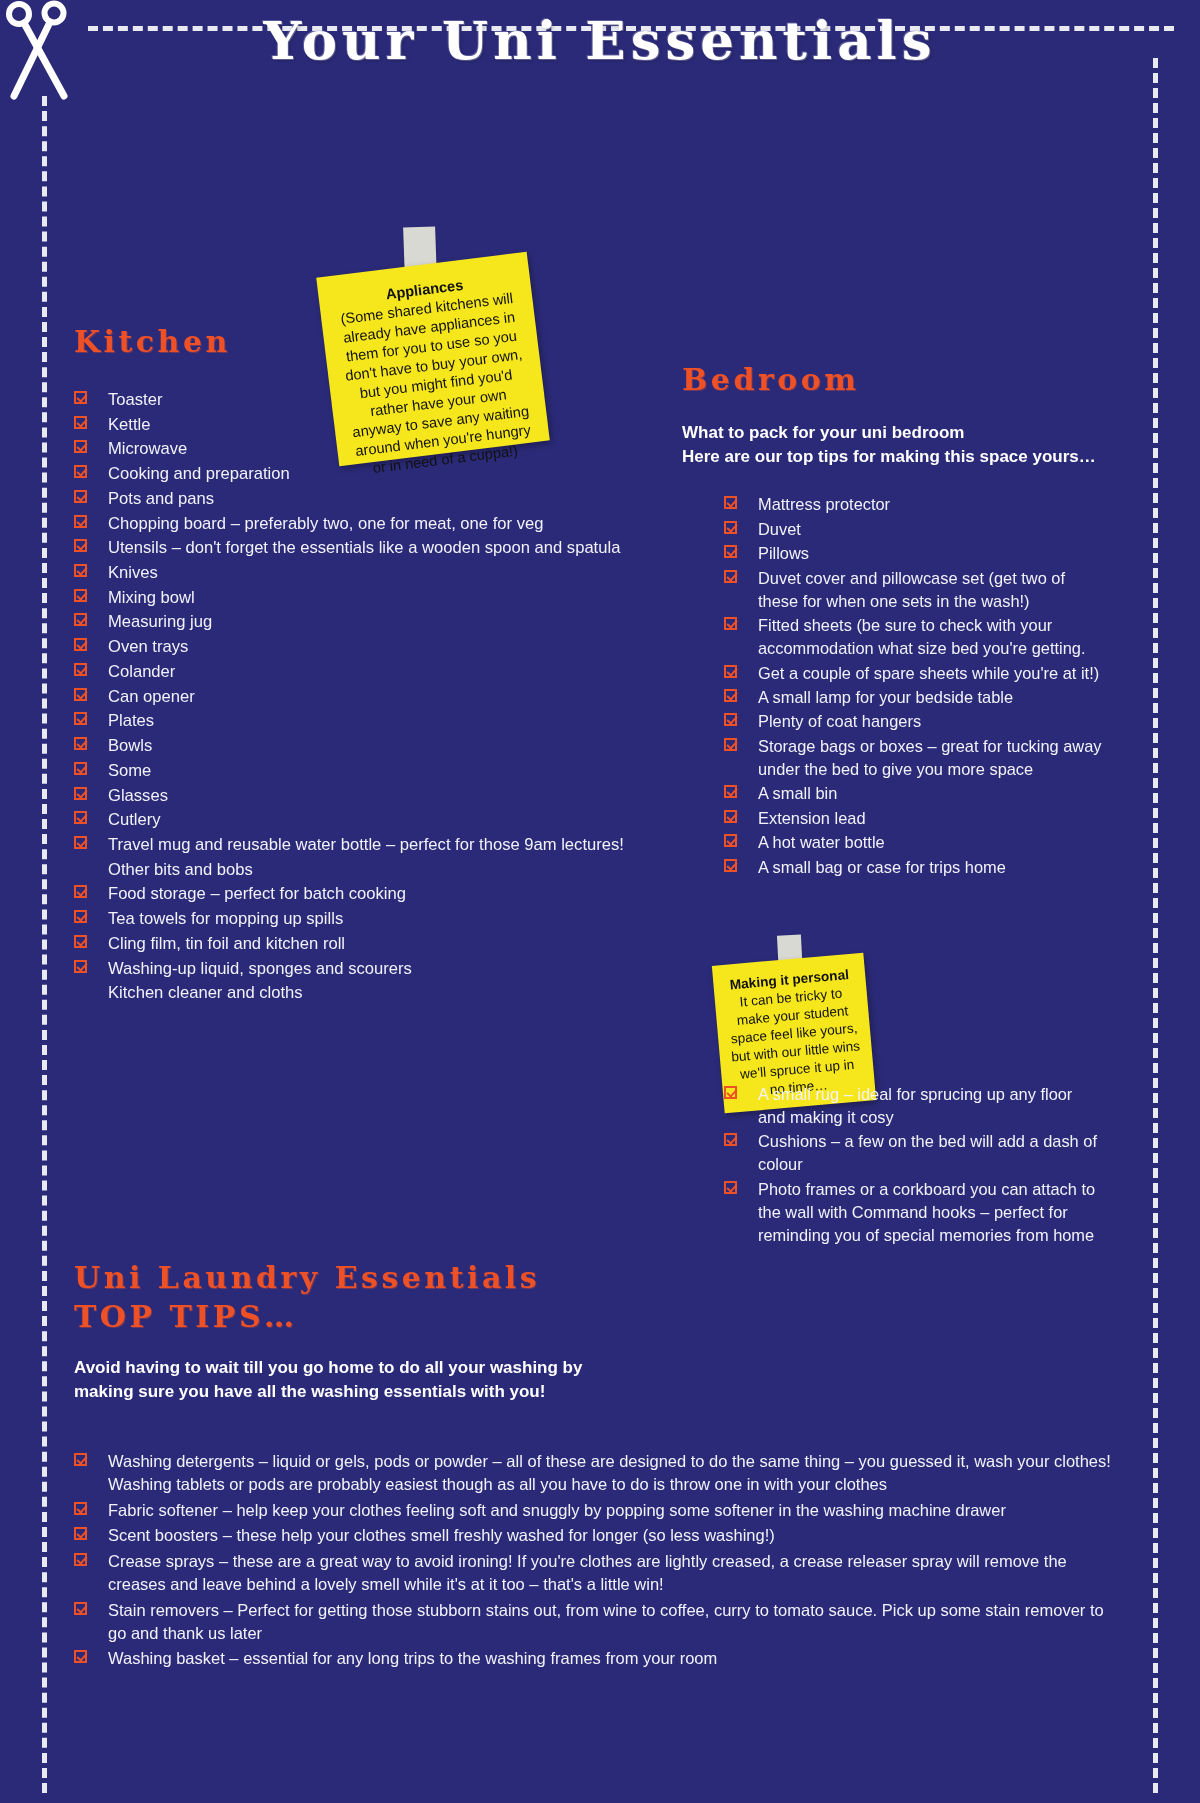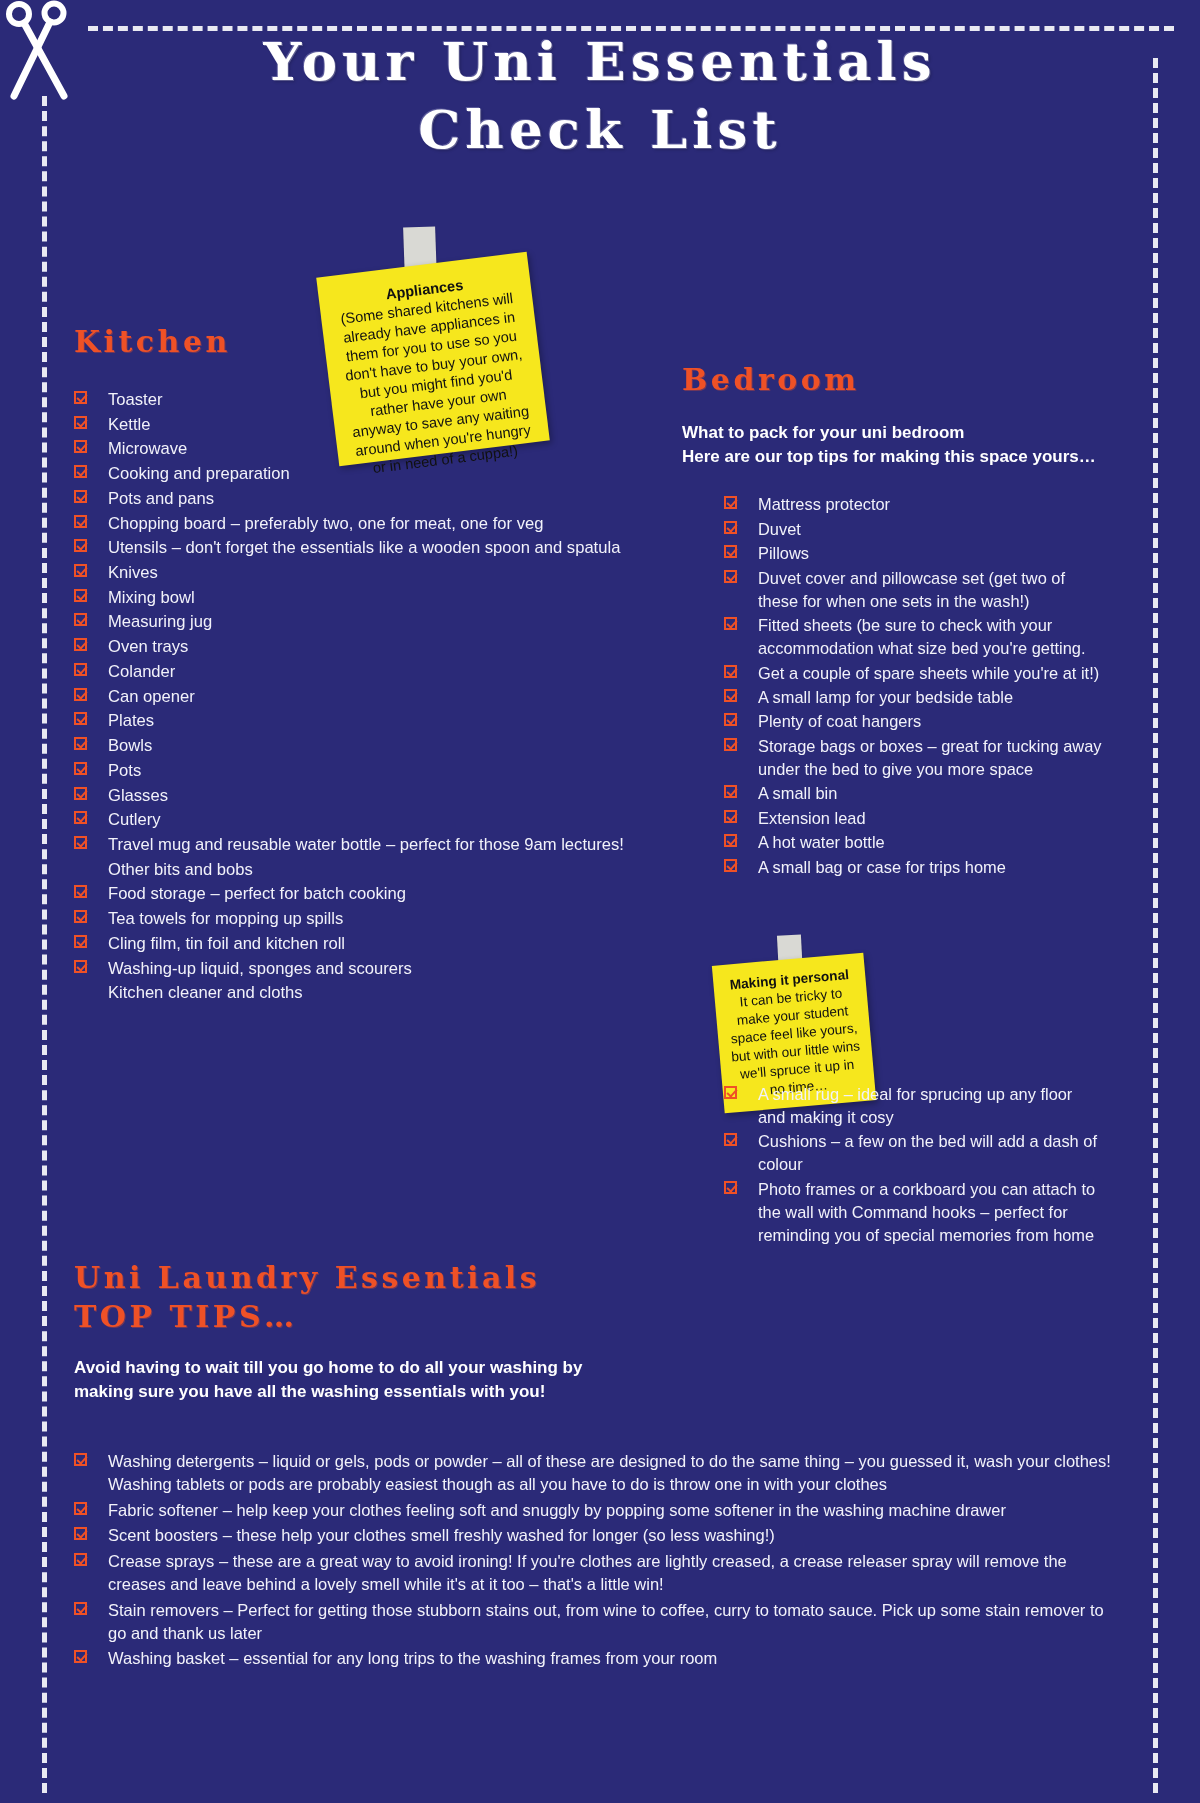--- a/index.html
+++ b/index.html
@@ -44,21 +44,21 @@
     top: 0px;
     width: 86px;
     height: 110px;
   }
 
   
   .title-block {
     position: absolute;
     left: 0;
     right: 0;
-    top: 28px;
+    top: 7px;
     text-align: center;
     pointer-events: none;
   }
   .title-line {
     font-family: "DejaVu Serif", serif;
     font-weight: bold;
     color: #ffffff;
     font-size: 53px;
     letter-spacing: 5px;
     line-height: 1.28;
@@ -239,42 +239,41 @@
 
   <svg class="scissors" viewBox="0 0 86 110">
     <circle cx="17" cy="14" r="10" fill="none" stroke="#ffffff" stroke-width="6"></circle>
     <circle cx="52" cy="13" r="9.5" fill="none" stroke="#ffffff" stroke-width="6"></circle>
     <path d="M22 23 L62 96" stroke="#ffffff" stroke-width="7" stroke-linecap="round" fill="none"></path>
     <path d="M48 22 L12 96" stroke="#ffffff" stroke-width="7" stroke-linecap="round" fill="none"></path>
   </svg>
 
   <div class="title-block">
     <div class="title-line">Your Uni Essentials</div>
-    <div class="title-line">Check List</div>
   </div>
 
   <div id="kitchen-col">
     <div class="sec-head">Kitchen</div>
     <ul class="checklist">
         <li><span class="cbox"></span><span>Toaster</span></li>
         <li><span class="cbox"></span><span>Kettle</span></li>
         <li><span class="cbox"></span><span>Microwave</span></li>
         <li><span class="cbox"></span><span>Cooking and preparation</span></li>
         <li><span class="cbox"></span><span>Pots and pans</span></li>
         <li><span class="cbox"></span><span>Chopping board – preferably two, one for meat, one for veg</span></li>
         <li><span class="cbox"></span><span>Utensils – don't forget the essentials like a wooden spoon and spatula</span></li>
         <li><span class="cbox"></span><span>Knives</span></li>
         <li><span class="cbox"></span><span>Mixing bowl</span></li>
         <li><span class="cbox"></span><span>Measuring jug</span></li>
         <li><span class="cbox"></span><span>Oven trays</span></li>
         <li><span class="cbox"></span><span>Colander</span></li>
         <li><span class="cbox"></span><span>Can opener</span></li>
         <li><span class="cbox"></span><span>Plates</span></li>
         <li><span class="cbox"></span><span>Bowls</span></li>
-        <li><span class="cbox"></span><span>Pots</span></li>
+        <li><span class="cbox"></span><span>Some</span></li>
         <li><span class="cbox"></span><span>Glasses</span></li>
         <li><span class="cbox"></span><span>Cutlery</span></li>
         <li><span class="cbox"></span><span>Travel mug and reusable water bottle – perfect for those 9am lectures!</span></li>
         <li class="nobox"><span>Other bits and bobs</span></li>
         <li><span class="cbox"></span><span>Food storage – perfect for batch cooking</span></li>
         <li><span class="cbox"></span><span>Tea towels for mopping up spills</span></li>
         <li><span class="cbox"></span><span>Cling film, tin foil and kitchen roll</span></li>
         <li><span class="cbox"></span><span>Washing-up liquid, sponges and scourers</span></li>
         <li class="nobox"><span>Kitchen cleaner and cloths</span></li>
       </ul>

